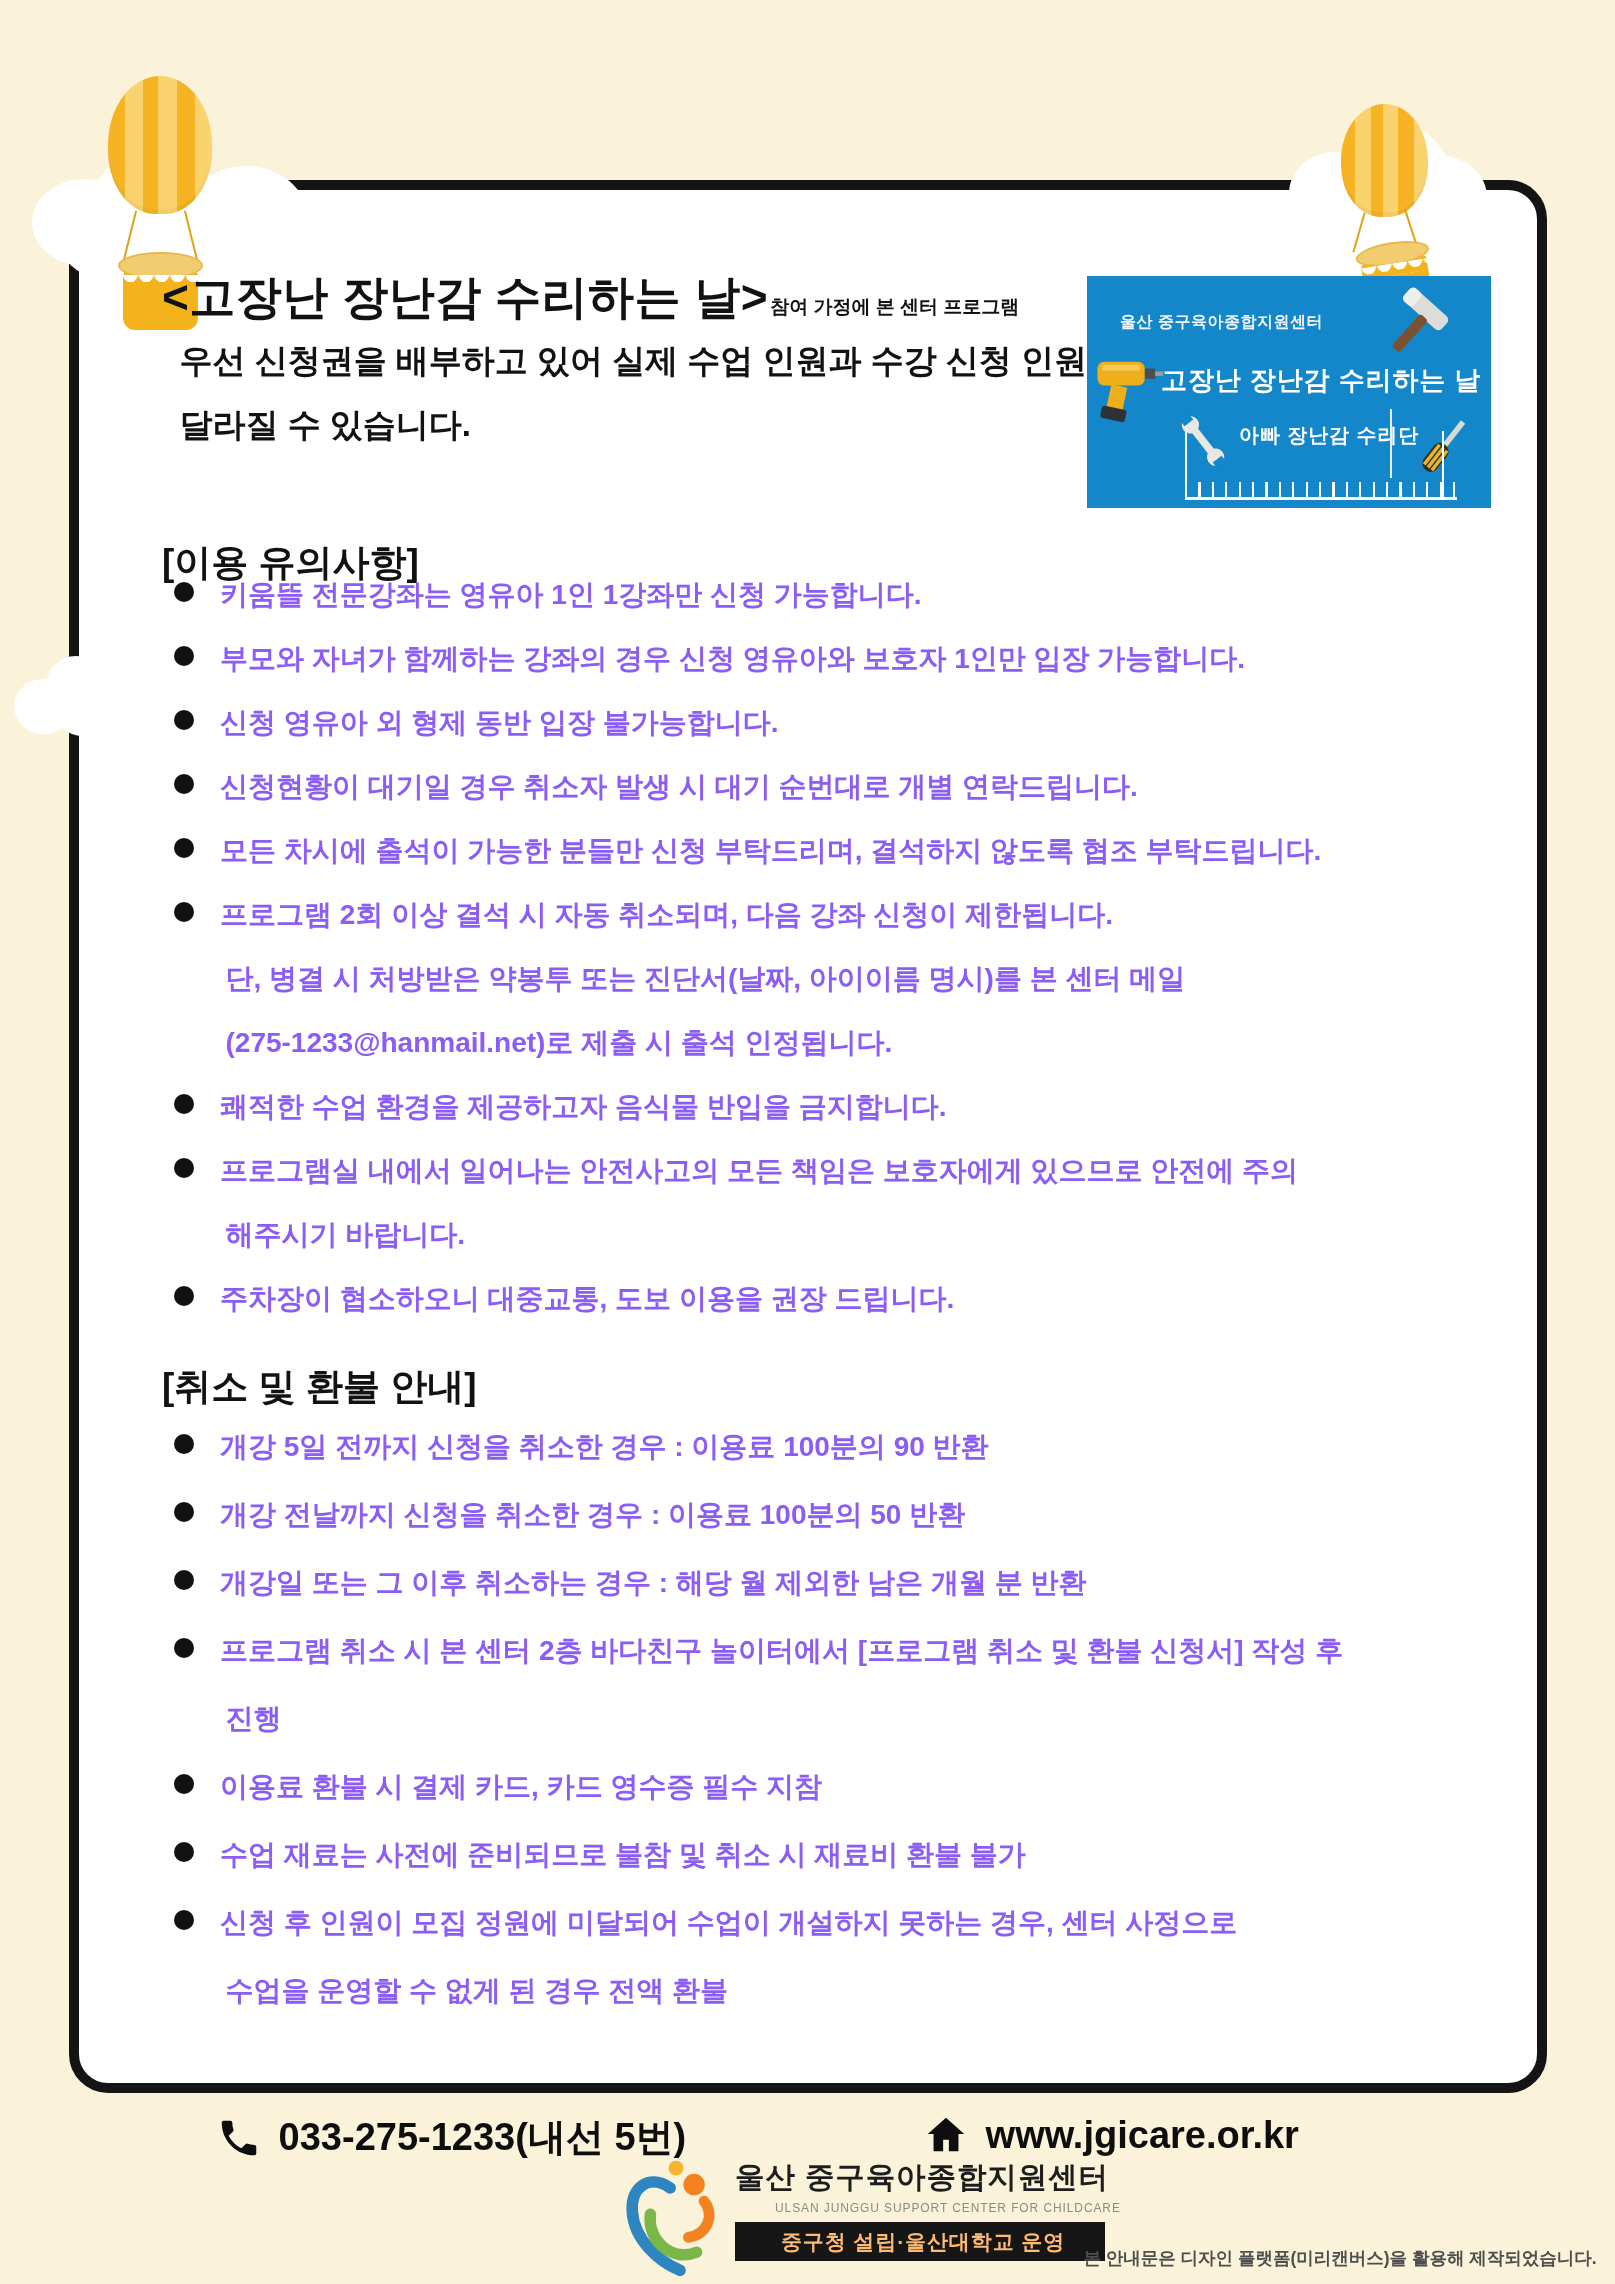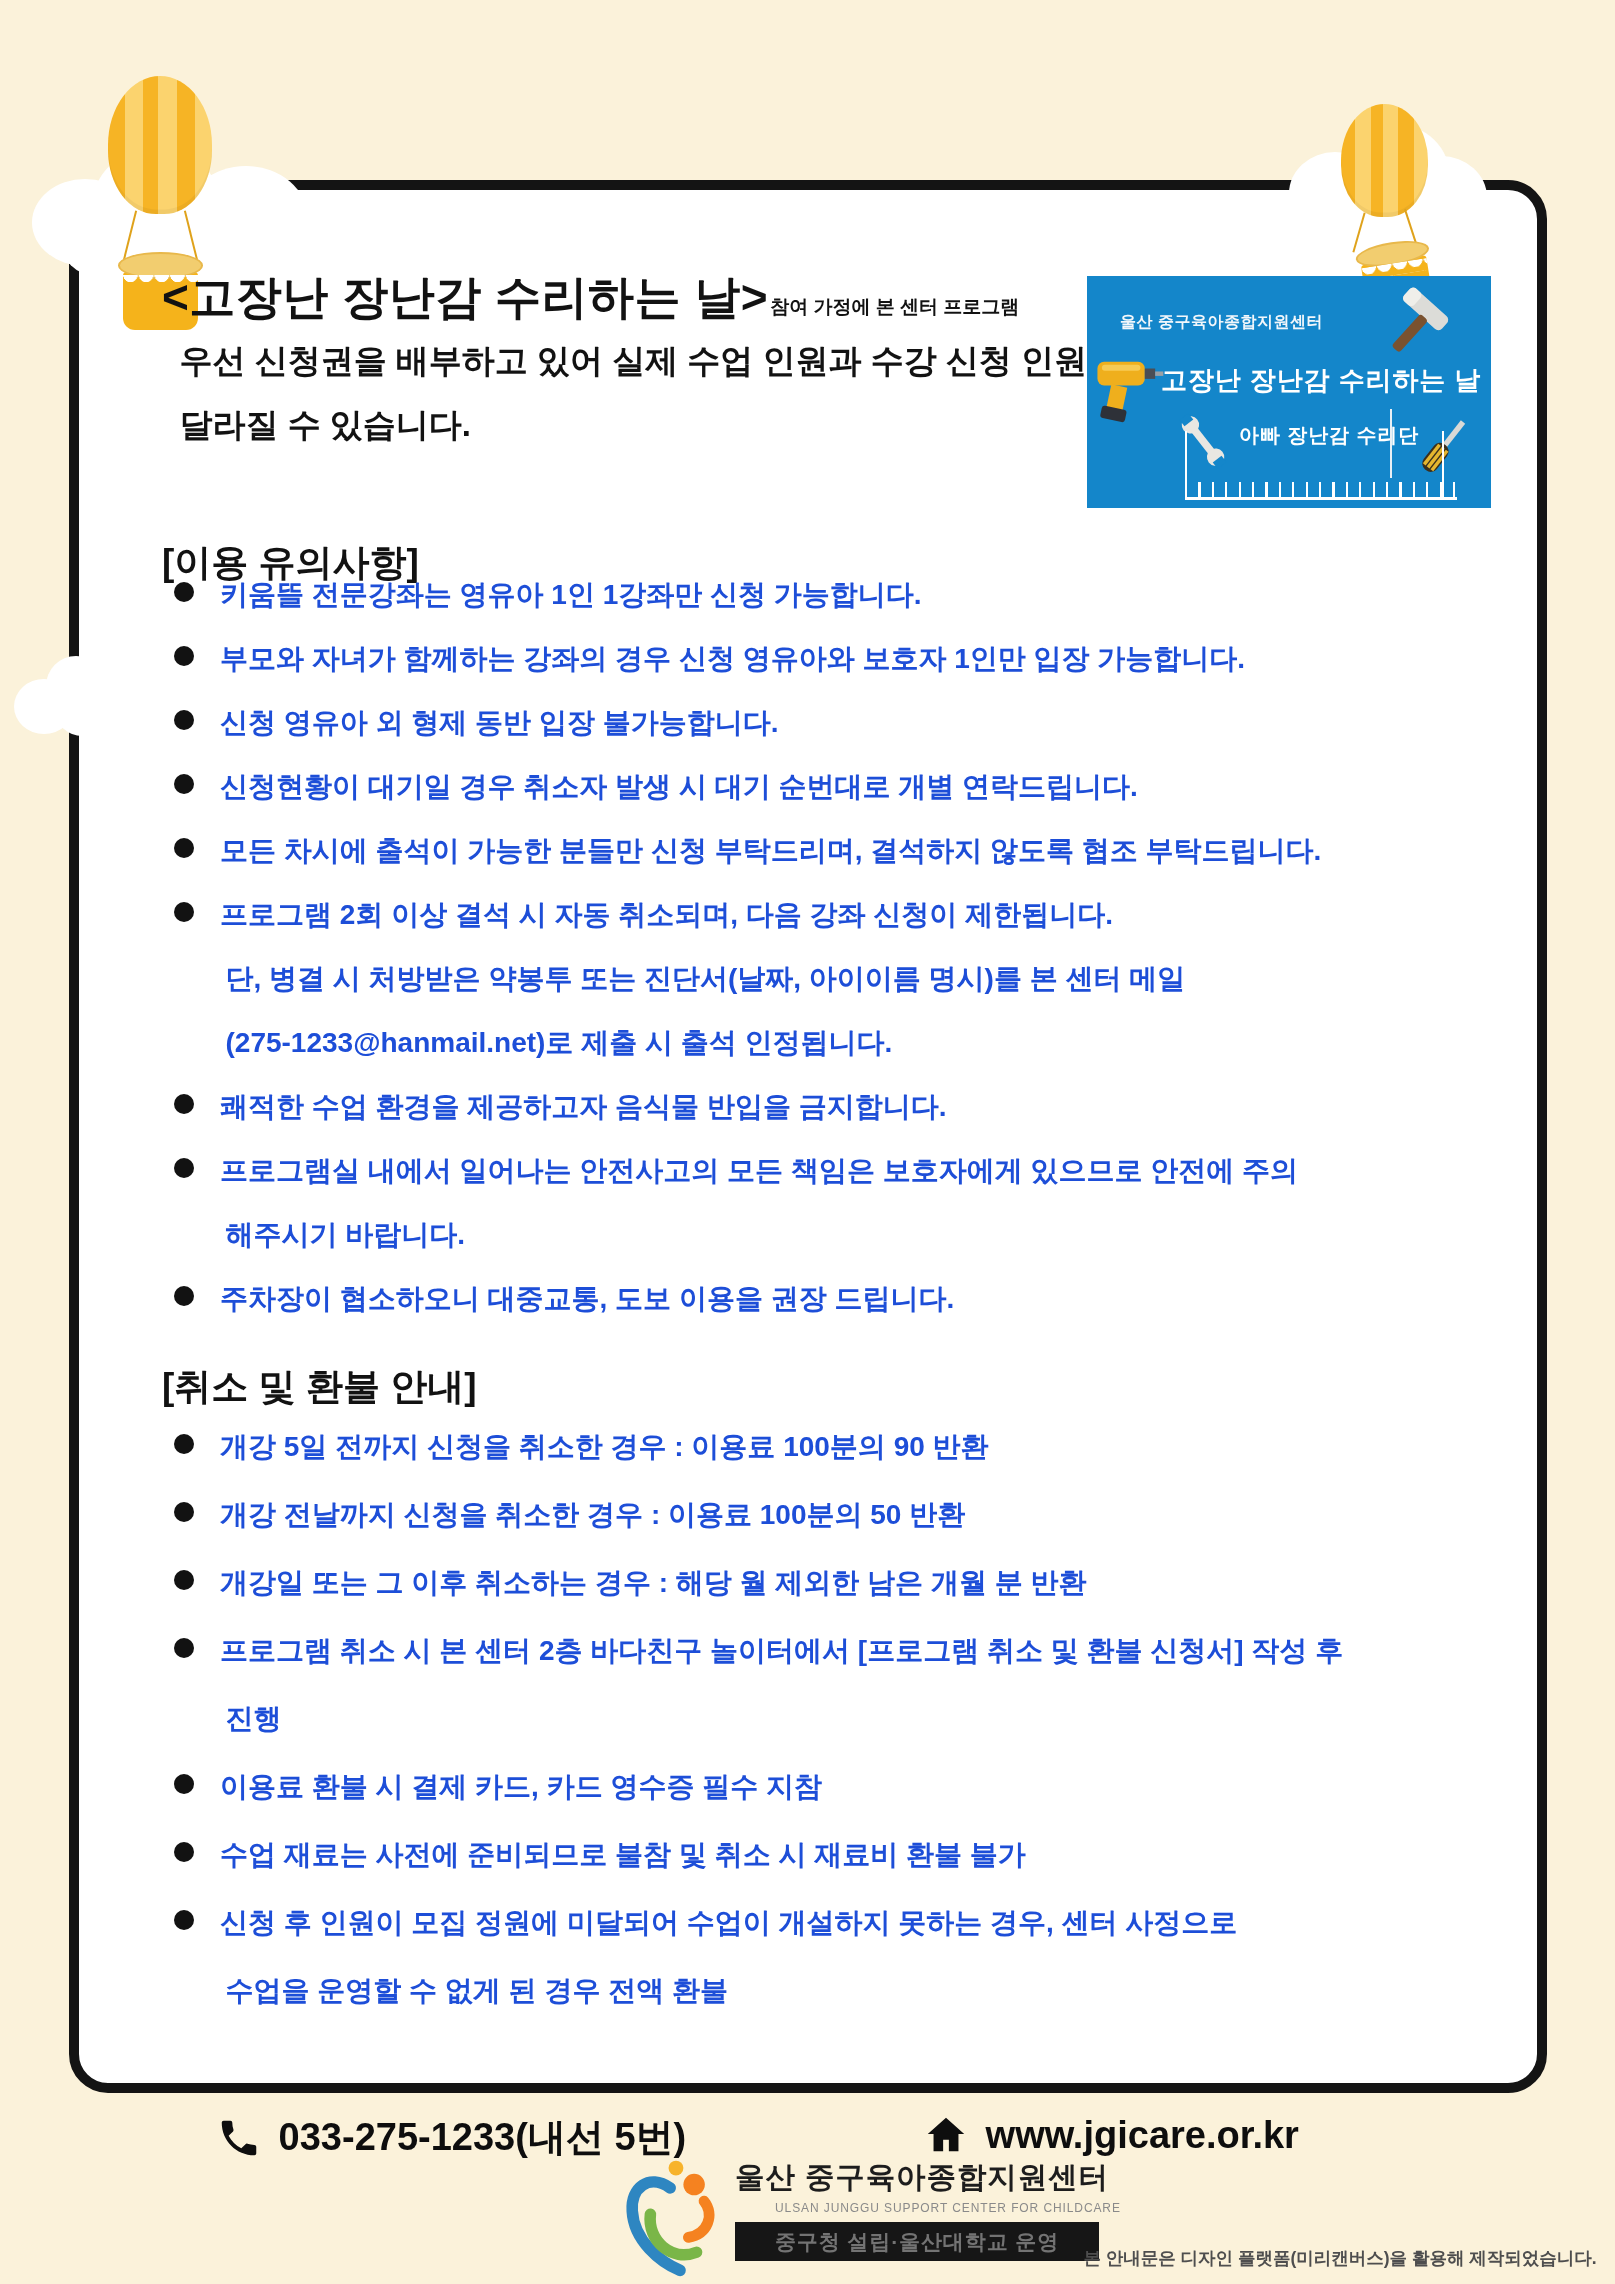--- a/index.html
+++ b/index.html
@@ -74,36 +74,37 @@
   .ruler .endtick{position:absolute;bottom:0;width:2.3px;height:69px;background:#FFFFFF;}
 
   
   .sec-header{position:absolute;left:162px;z-index:5;font-size:37px;font-weight:700;color:#121212;white-space:nowrap;}
   .list{position:absolute;left:174px;z-index:5;}
   .row{display:flex;align-items:flex-start;height:64px;}
   .list2 .row{height:68px;}
   .dotcol{width:46px;flex:0 0 46px;padding-top:5.5px;}
   .dot{display:block;width:20px;height:20px;border-radius:50%;background:#121212;}
   .row.cont .dot{visibility:hidden;}
-  .rowtext{font-size:28px;font-weight:700;color:#1d4ed8;white-space:nowrap;letter-spacing:0px;}
+  .rowtext{font-size:28px;font-weight:700;color:#8b5cf6;white-space:nowrap;letter-spacing:0px;}
   .row.cont .rowtext{padding-left:5.5px;}
 
   
   .footer-item{position:absolute;display:flex;align-items:center;z-index:5;}
   .footer-item svg{display:block;}
   .footer-text{font-size:38px;font-weight:700;color:#0E0E0E;margin-left:16.6px;white-space:nowrap;}
 
   .logo{position:absolute;left:624px;top:2158px;display:flex;z-index:5;}
   .logo-text{margin-left:12px;}
   .logo-ko{font-size:29.5px;font-weight:700;color:#1D1D1D;letter-spacing:0.9px;}
   .logo-en{font-size:12px;font-weight:400;color:#8A8A8A;letter-spacing:0.9px;margin-top:2.8px;margin-left:40px;}
   .logo-badge{
-    margin-top:7.4px;width:364px;height:39px;background:#161616;color:#737373;
+    margin-top:7.4px;width:364px;height:39px;background:#161616;color:#fdba74;
     font-size:21px;font-weight:700;display:flex;align-items:center;justify-content:center;
     letter-spacing:0.9px;
+    padding-left:6px;
   }
   .credit{
     position:absolute;right:19.3px;top:2246px;z-index:5;
     font-size:17.5px;font-weight:700;color:#4E4E4E;white-space:nowrap;
   }
 </style>
 </head>
 <body>
 
 <div class="page">

